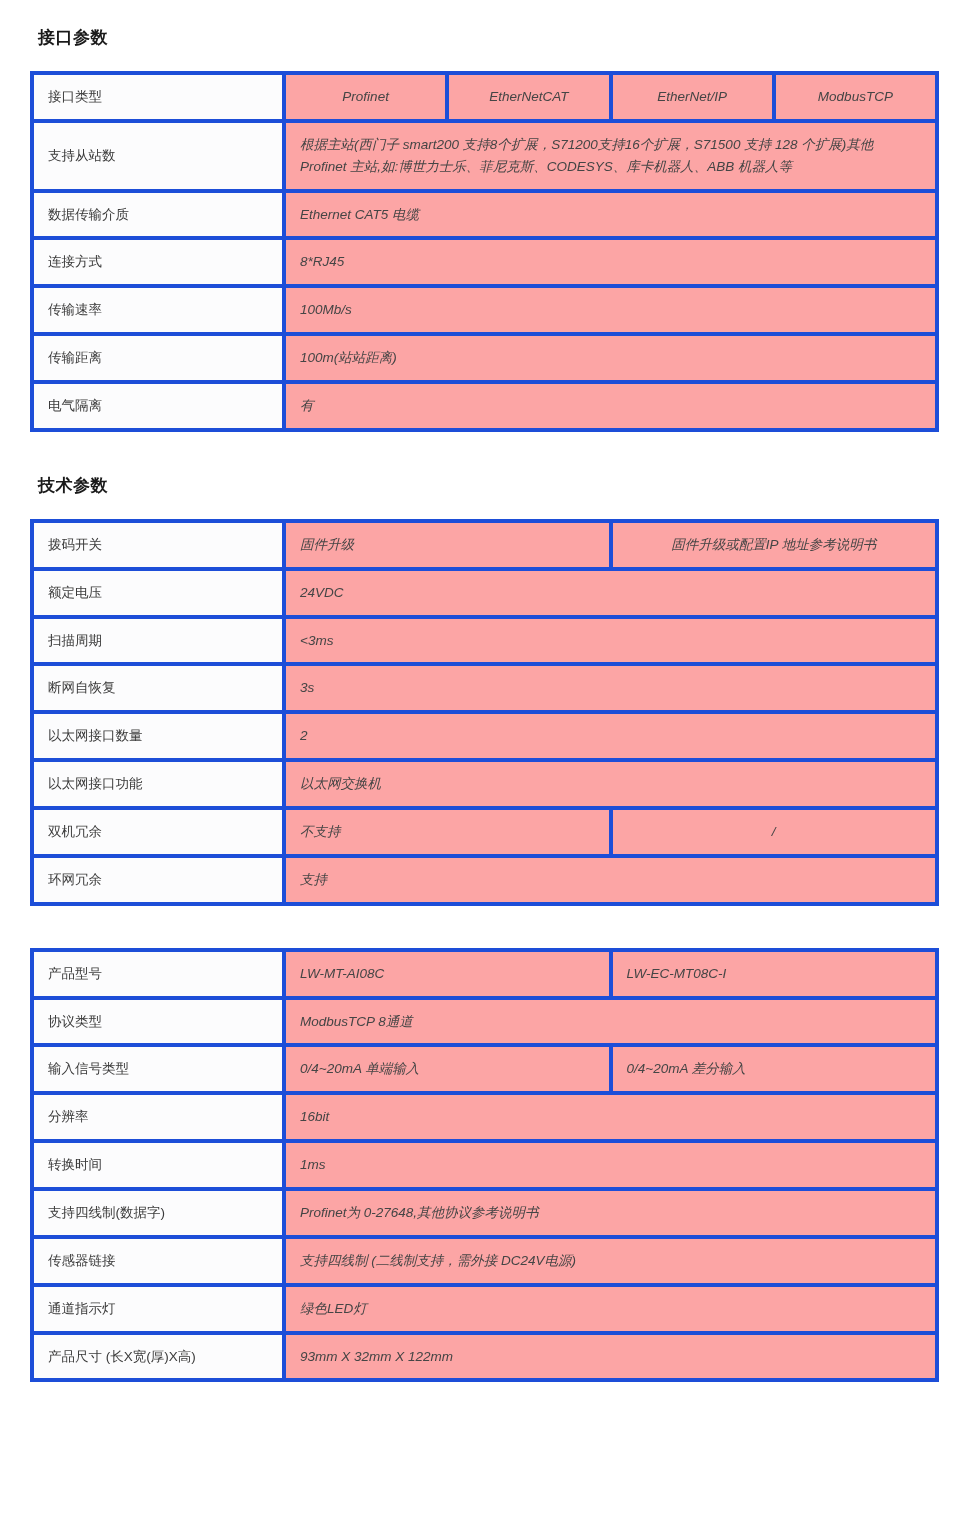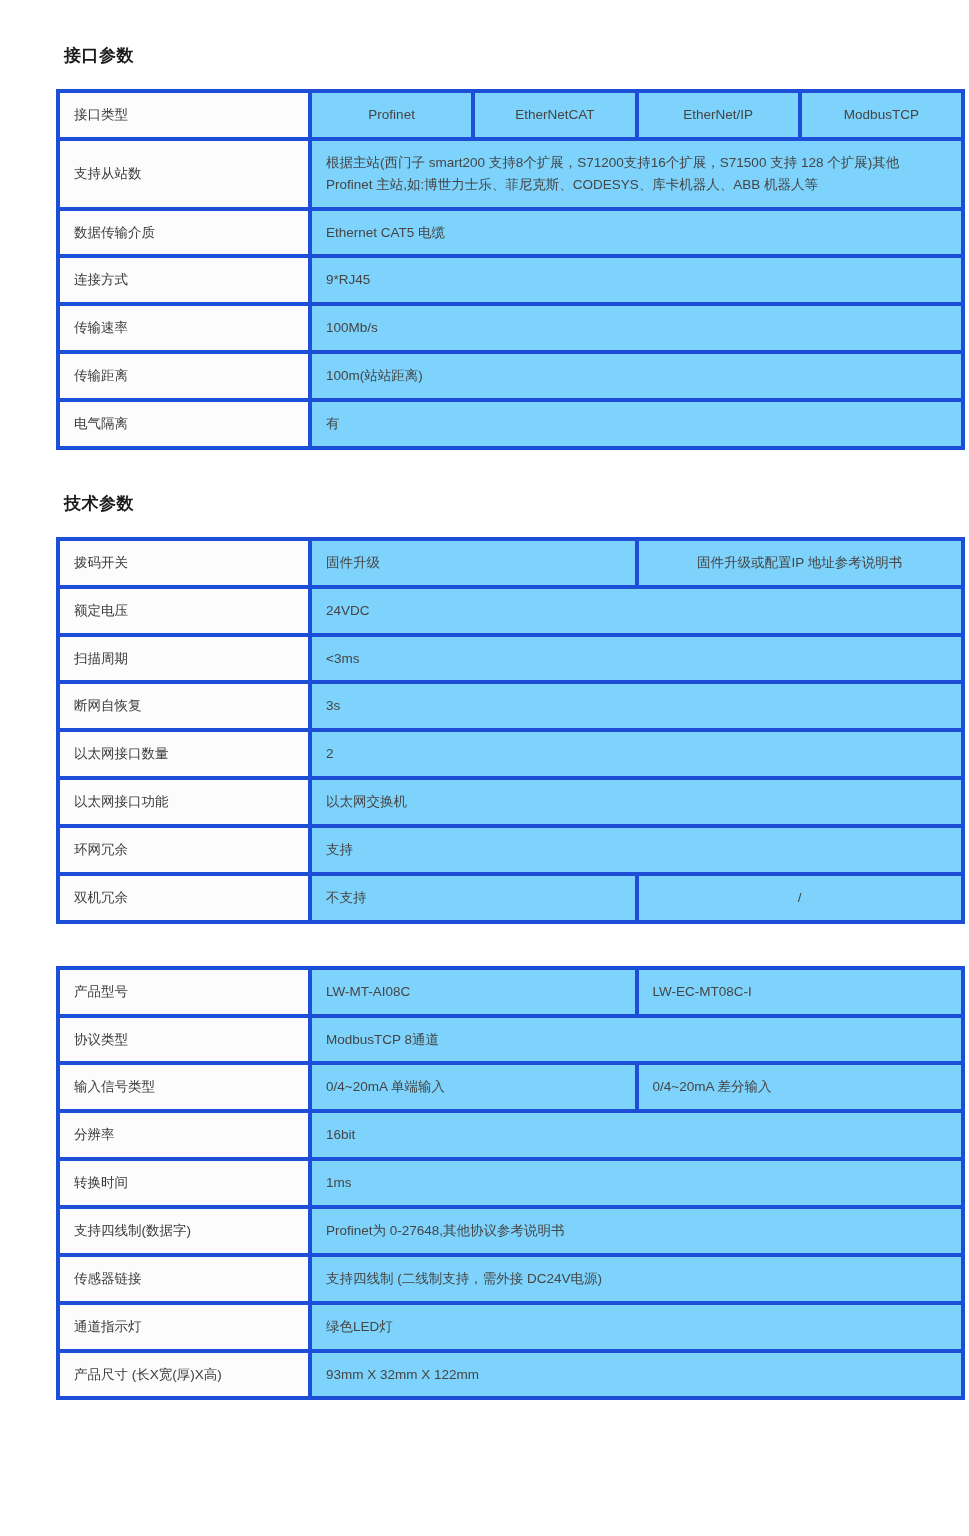--- a/index.html
+++ b/index.html
@@ -10,22 +10,21 @@
   body {
     width: 969px;
     min-height: 1536px;
     font-family: "Liberation Sans", "DejaVu Sans", sans-serif;
     color: #333333;
     -webkit-font-smoothing: antialiased;
   }
   .page {
     width: 771px;
     box-sizing: border-box;
-    padding: 44px 30px 40px 30px;
-    margin-left: 26px;
+    padding: 26px 30px 40px 30px;
   }
   .section {
     margin-bottom: 26px;
   }
   .section-title {
     font-size: 17px;
     font-weight: bold;
     color: #1a1a1a;
     margin: 0 0 22px 8px;
     letter-spacing: 0.5px;
@@ -44,21 +43,22 @@
     line-height: 1.62;
   }
   td.label {
     width: 220px;
     color: #3b3b3b;
     padding-left: 26px;
     background: #fcfcfd;
   }
   td.val {
     color: #454545;
-    background: #7dd3fc;
+    background: #fca5a5;
+    font-style: italic;
   }
   td.center {
     text-align: center;
   }
   .multi {
     line-height: 1.85;
   }
   .sec-gap {
     height: 16px;
   }
@@ -87,21 +87,21 @@
         <tr>
           <td class="label">支持从站数</td>
           <td class="val multi" colspan="4">根据主站(西门子 smart200 支持8个扩展，S71200支持16个扩展，S71500 支持 128 个扩展)其他 Profinet 主站,如:博世力士乐、菲尼克斯、CODESYS、库卡机器人、ABB 机器人等</td>
         </tr>
         <tr>
           <td class="label">数据传输介质</td>
           <td class="val" colspan="4">Ethernet CAT5 电缆</td>
         </tr>
         <tr>
           <td class="label">连接方式</td>
-          <td class="val" colspan="4">9*RJ45</td>
+          <td class="val" colspan="4">8*RJ45</td>
         </tr>
         <tr>
           <td class="label">传输速率</td>
           <td class="val" colspan="4">100Mb/s</td>
         </tr>
         <tr>
           <td class="label">传输距离</td>
           <td class="val" colspan="4">100m(站站距离)</td>
         </tr>
         <tr>
@@ -137,28 +137,28 @@
         </tr>
         <tr>
           <td class="label">以太网接口数量</td>
           <td class="val" colspan="2">2</td>
         </tr>
         <tr>
           <td class="label">以太网接口功能</td>
           <td class="val" colspan="2">以太网交换机</td>
         </tr>
         <tr>
-          <td class="label">环网冗余</td>
-          <td class="val" colspan="2">支持</td>
-        </tr>
-        <tr>
           <td class="label">双机冗余</td>
           <td class="val">不支持</td>
           <td class="val center">/</td>
         </tr>
+        <tr>
+          <td class="label">环网冗余</td>
+          <td class="val" colspan="2">支持</td>
+        </tr>
       </tbody>
     </table>
   </div>
 
   <div class="sec-gap"></div>
 
   <div class="section">
     <table class="spec" id="analog-table">
       <tbody>
         <tr>

